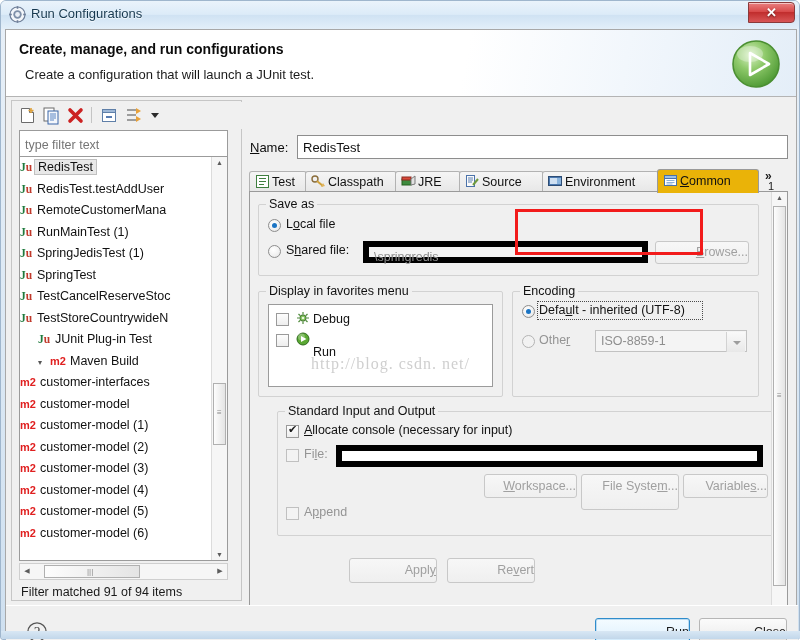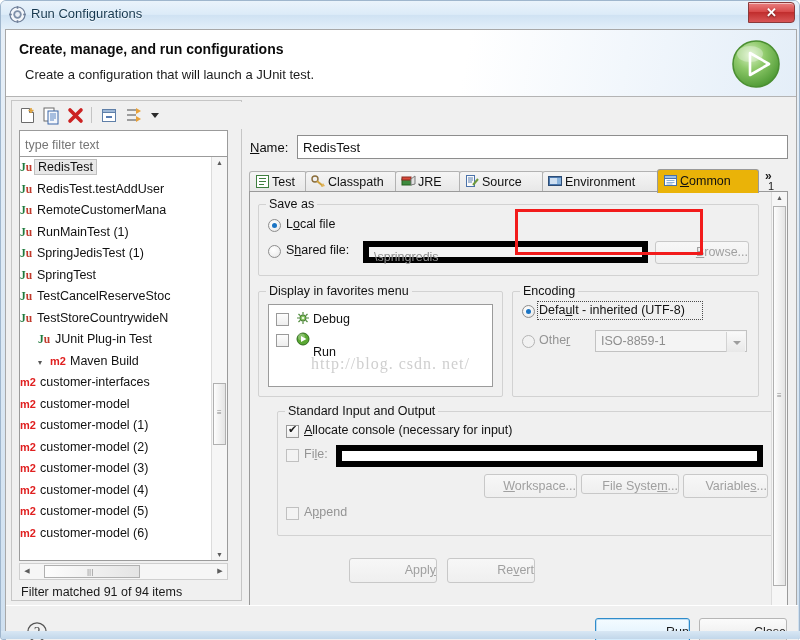--- a/index.html
+++ b/index.html
@@ -738,21 +738,21 @@
 
           <span class="checkbox dis" style="left:8px;top:37px;"></span>
           <span class="fld-label dis" style="left:26px;top:35px;">Fi<u>l</u>e:</span>
           <div class="textfield" style="left:58px;top:33px;width:427px;height:22px;">
             <span></span>
           </div>
 
           <div class="btn dis" style="left:206px;top:62px;width:93px;height:24px;line-height:22px;">
             <span><u>W</u>orkspace...</span>
           </div>
-          <div class="btn dis" style="left:303px;top:62px;width:98px;height:20px;line-height:22px;">
+          <div class="btn dis" style="left:303px;top:62px;width:98px;height:36px;line-height:22px;">
             <span>File Syste<u>m</u>...</span>
           </div>
           <div class="btn dis" style="left:405px;top:62px;width:85px;height:24px;line-height:22px;">
             <span>Variable<u>s</u>...</span>
           </div>
 
           <span class="checkbox dis" style="left:8px;top:95px;"></span>
           <span class="fld-label dis" style="left:26px;top:93px;">A<u>p</u>pend</span>
         </div>
 

